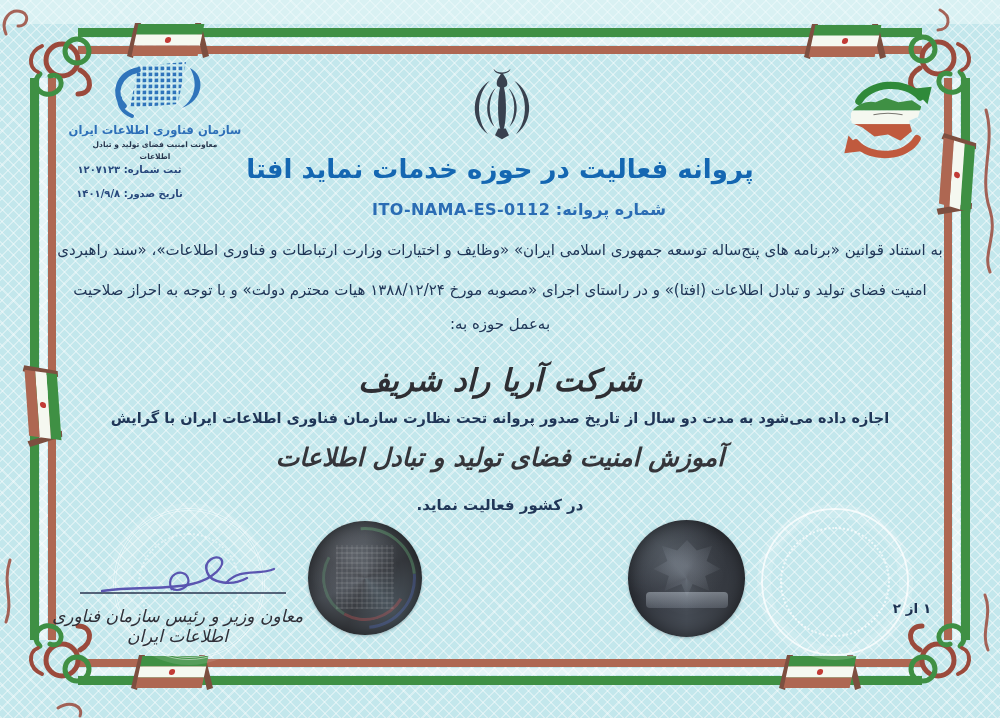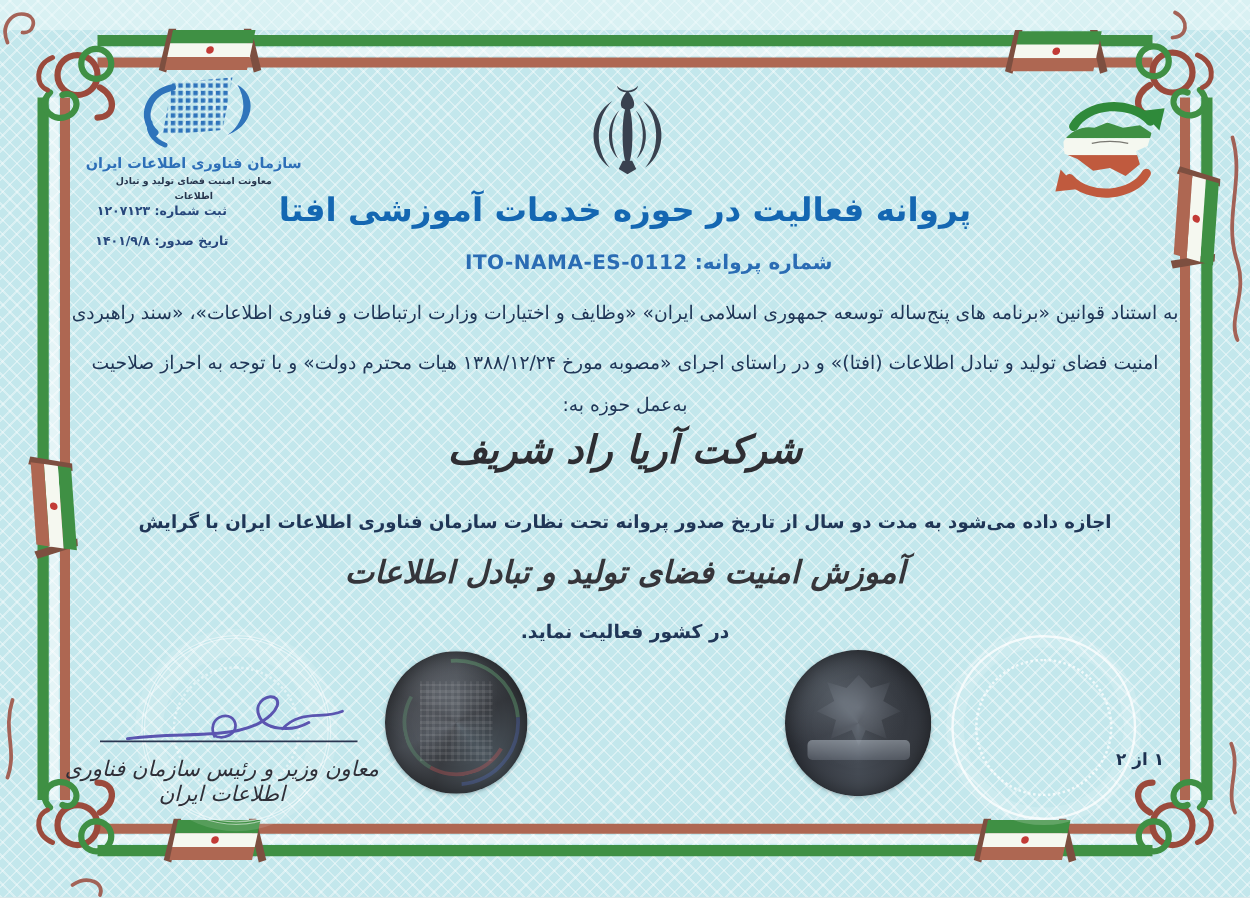--- a/index.html
+++ b/index.html
@@ -28,21 +28,21 @@
   .emblem-box{left:464px;top:64px;width:76px;height:88px;}
   .afta-logo-box{left:836px;top:72px;width:104px;height:100px;}
 
   .title{top:154px;font-size:26px;font-weight:bold;color:#1467b2;letter-spacing:.2px;}
   .license{top:200px;font-size:16px;font-weight:bold;color:#2a6cb4;padding-left:38px;}
   .license .num{letter-spacing:.4px;}
 
   .bodyline{left:55px;right:55px;font-size:15px;font-weight:normal;color:#203657;text-align:center;}
   .b1{top:241px;} .b2{top:281px;} .b3{top:315px;}
 
-  .company{top:342px;font-size:31px;font-weight:600;color:#2e2e33;font-style:italic;}
+  .company{top:362px;font-size:31px;font-weight:600;color:#2e2e33;font-style:italic;}
   .grant{top:410px;font-size:14.5px;font-weight:bold;color:#203657;}
   .field{top:443px;font-size:25px;font-weight:600;font-style:italic;color:#35353a;}
   .closing{top:496px;font-size:15px;font-weight:bold;color:#203657;}
 
   
   .emboss{border-radius:50%;}
   .emboss-left{left:113px;top:508px;width:152px;height:152px;
     border:3px double rgba(255,255,255,.55);
     box-shadow:inset 0 0 0 14px rgba(255,255,255,.14), 0 0 0 5px rgba(255,255,255,.12);}
   .emboss-left .inner{position:absolute;inset:22px;border-radius:50%;border:2px dotted rgba(255,255,255,.5);}
@@ -194,21 +194,21 @@
         <rect x="0" y="50" width="100" height="20" fill="#c05a3e"></rect>
       </g>
       <path d="M22,28 C32,10 66,7 81,24" stroke="#2f8a3a" stroke-width="7" fill="none" stroke-linecap="round"></path>
       <path d="M88,31 L74,16 L92,14 Z" fill="#2f8a3a"></path>
       <path d="M78,64 C68,82 34,85 19,68" stroke="#c05a3e" stroke-width="7" fill="none" stroke-linecap="round"></path>
       <path d="M12,61 L26,76 L8,78 Z" fill="#c05a3e"></path>
       <path d="M36,41 C44,39 56,39 64,41" stroke="#44413c" stroke-width="1" fill="none" opacity=".7"></path>
     </svg>
   </div>
 
-  <div class="abs ctr title rtl">پروانه فعالیت در حوزه خدمات آموزشی افتا</div>
+  <div class="abs ctr title rtl">پروانه فعالیت در حوزه خدمات نماید افتا</div>
   <div class="abs ctr license rtl">
     <span>شماره پروانه:</span>
     <span class="ltr num">ITO-NAMA-ES-0112</span>
   </div>
 
   <div class="abs bodyline b1 rtl">به استناد قوانین «برنامه های پنج‌ساله توسعه جمهوری اسلامی ایران» «وظایف و اختیارات وزارت ارتباطات و فناوری اطلاعات»، «سند راهبردی</div>
   <div class="abs bodyline b2 rtl">امنیت فضای تولید و تبادل اطلاعات (افتا)» و در راستای اجرای «مصوبه مورخ ۱۳۸۸/۱۲/۲۴ هیات محترم دولت» و با توجه به احراز صلاحیت</div>
   <div class="abs bodyline b3 rtl">به‌عمل حوزه به:</div>
 
   <div class="abs ctr company rtl">شرکت آریا راد شریف</div>

